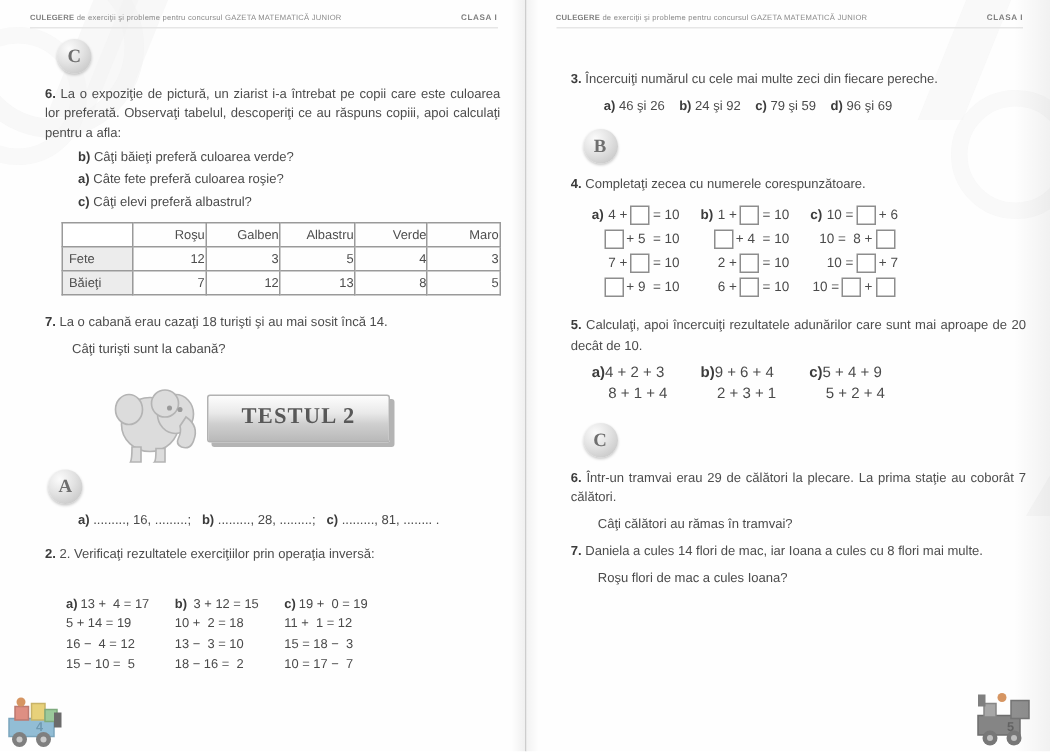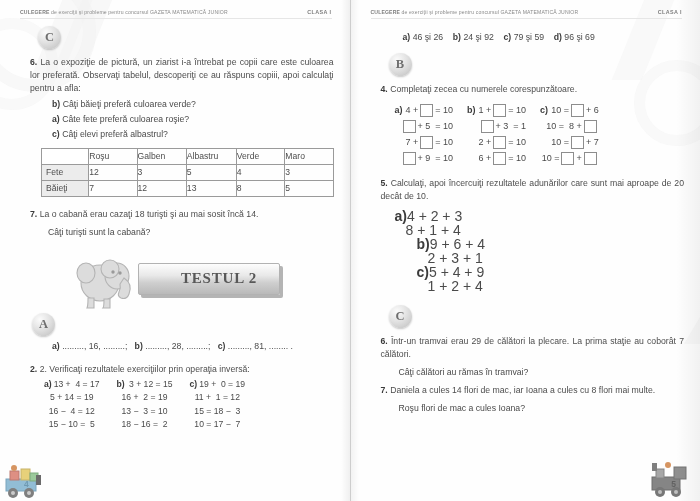--- a/index.html
+++ b/index.html
@@ -47,59 +47,59 @@
   .prob{margin-top:7px;font-size:8.7px;line-height:13.2px;color:#4d4d4d;}
   .prob .num{font-weight:bold;color:#3b3b3b;}
   .prob.just{text-align:justify;}
   .sub{margin-left:22px;font-size:8.7px;line-height:13px;margin-top:2px;}
   .sub .lab{font-weight:bold;color:#3b3b3b;}
   .q-indent{margin-left:18px;margin-top:6px;font-size:8.7px;}
 
   
   table.colors{border-collapse:collapse;margin-top:7px;margin-left:11px;font-size:8.6px;}
   table.colors td,table.colors th{
-    border:1px solid #9a9a9a;text-align:left;font-weight:normal;color:#4d4d4d;
+    border:1px solid #9a9a9a;text-align:right;font-weight:normal;color:#4d4d4d;
     padding:1.5px 0;height:12px;
   }
   table.colors th{width:52px;}
   table.colors .rowhead{width:46px;text-align:left;padding-left:4px;background:#ececec;}
   table.colors .corner{background:#ffffff;border:1px solid #9a9a9a;}
 
   
   .testwrap{position:relative;height:58px;margin-top:14px;}
   .plaque{
     position:absolute;left:108px;top:12px;width:120px;height:30px;
     background:linear-gradient(180deg,#fdfdfd 0%,#e9e9e9 38%,#cfcfcf 62%,#b9b9b9 100%);
     border:1px solid #b2b2b2;border-radius:2px;
     box-shadow:3px 3px 0 rgba(90,90,90,.45);
-    display:flex;align-items:center;justify-content:center;padding-left:20px;
+    display:flex;align-items:center;justify-content:center;
   }
   .plaque span{
     font-family:"Liberation Serif", serif;font-weight:bold;font-size:15px;
     color:#585858;letter-spacing:.8px;
   }
 
   
-  .eqcols{display:flex;margin-top:2px;margin-left:14px;font-size:8.6px;line-height:13.4px;}
+  .eqcols{display:flex;margin-top:20px;margin-left:14px;font-size:8.6px;line-height:13.4px;}
   .eqcol{width:auto;}
   .eqcol+.eqcol{margin-left:17px;}
   .eqcol .lab{font-weight:bold;color:#3b3b3b;margin-right:2px;}
-  .eqrow{white-space:pre;text-align:center;}
+  .eqrow{white-space:pre;text-align:left;}
   .eqrow.first{text-align:left;}
 
   
   .boxcols{display:flex;margin-top:6px;margin-left:14px;font-size:9px;line-height:16px;}
   .boxcol+.boxcol{margin-left:14px;}
   .boxrow{display:flex;align-items:center;white-space:pre;justify-content:flex-end;}
   .boxrow .lab{font-weight:bold;color:#3b3b3b;margin-right:3px;}
   .emptybox{
     display:inline-block;width:11px;height:11px;border:1.2px solid #8d8d8d;
     margin:0 2px;vertical-align:-1px;background:#fff;
   }
-  .sumcols{display:flex;margin-top:5px;margin-left:14px;font-size:14px;line-height:14px;flex-direction:column;}
+  .sumcols{display:flex;margin-top:5px;margin-left:14px;font-size:10px;line-height:14px;}
   .sumcol+.sumcol{margin-left:22px;}
   .sumcol .lab{font-weight:bold;color:#3b3b3b;}
   .sumrow{white-space:pre;}
   .sumrow.ind{padding-left:11px;}
 
   
   .pagenum{position:absolute;bottom:12px;font-size:8.5px;color:#6e6e6e;font-weight:bold;}
   .pagenum.l{left:24px;}
   .pagenum.r{right:24px;}
   .train{position:absolute;bottom:2px;}
@@ -240,21 +240,21 @@
 
       <div class="eqcols">
         <div class="eqcol">
           <div class="eqrow first"><span class="lab">a)</span><span>13 +  4 = 17</span></div>
           <div class="eqrow">5 + 14 = 19</div>
           <div class="eqrow">16 −  4 = 12</div>
           <div class="eqrow">15 − 10 =  5</div>
         </div>
         <div class="eqcol">
           <div class="eqrow first"><span class="lab">b)</span><span> 3 + 12 = 15</span></div>
-          <div class="eqrow">16 +  2 = 19</div>
+          <div class="eqrow">10 +  2 = 18</div>
           <div class="eqrow">13 −  3 = 10</div>
           <div class="eqrow">18 − 16 =  2</div>
         </div>
         <div class="eqcol">
           <div class="eqrow first"><span class="lab">c)</span><span>19 +  0 = 19</span></div>
           <div class="eqrow">11 +  1 = 12</div>
           <div class="eqrow">15 = 18 −  3</div>
           <div class="eqrow">10 = 17 −  7</div>
         </div>
       </div>
@@ -287,20 +287,24 @@
       <div class="h-left">
         <b>CULEGERE</b>
         <span>de exerciţii şi probleme pentru concursul GAZETA MATEMATICĂ JUNIOR</span>
       </div>
       <div class="h-right">CLASA I</div>
     </div>
     <div class="rule"></div>
 
     <div class="content">
 
+      <div class="prob just" style="margin-top:20px;">
+        <span class="num">3.</span>
+        <span>Încercuiţi numărul cu cele mai multe zeci din fiecare pereche.</span>
+      </div>
       <div class="sub" style="margin-top:5px;">
         <span class="lab">a)</span>
         <span>46 şi 26</span>
         &nbsp;&nbsp;
         <span class="lab">b)</span>
         <span>24 şi 92</span>
         &nbsp;&nbsp;
         <span class="lab">c)</span>
         <span>79 şi 59</span>
         &nbsp;&nbsp;
@@ -319,21 +323,21 @@
 
       <div class="boxcols">
         <div class="boxcol">
           <div class="boxrow"><span class="lab">a)</span><span>4 +</span><span class="emptybox"></span><span>= 10</span></div>
           <div class="boxrow"><span></span><span class="emptybox"></span><span>+ 5  = 10</span></div>
           <div class="boxrow"><span>7 +</span><span class="emptybox"></span><span>= 10</span></div>
           <div class="boxrow"><span></span><span class="emptybox"></span><span>+ 9  = 10</span></div>
         </div>
         <div class="boxcol">
           <div class="boxrow"><span class="lab">b)</span><span>1 +</span><span class="emptybox"></span><span>= 10</span></div>
-          <div class="boxrow"><span></span><span class="emptybox"></span><span>+ 3  = 1</span></div>
+          <div class="boxrow"><span></span><span class="emptybox"></span><span>+ 4  = 10</span></div>
           <div class="boxrow"><span>2 +</span><span class="emptybox"></span><span>= 10</span></div>
           <div class="boxrow"><span>6 +</span><span class="emptybox"></span><span>= 10</span></div>
         </div>
         <div class="boxcol">
           <div class="boxrow"><span class="lab">c)</span><span>10 =</span><span class="emptybox"></span><span>+ 6</span></div>
           <div class="boxrow"><span>10 =  8 +</span><span class="emptybox"></span><span></span></div>
           <div class="boxrow"><span>10 =</span><span class="emptybox"></span><span>+ 7</span></div>
           <div class="boxrow"><span>10 =</span><span class="emptybox"></span><span>+</span><span class="emptybox"></span></div>
         </div>
       </div>
@@ -347,21 +351,21 @@
         <div class="sumcol">
           <div class="sumrow"><span class="lab">a)</span><span>4 + 2 + 3</span></div>
           <div class="sumrow ind">8 + 1 + 4</div>
         </div>
         <div class="sumcol">
           <div class="sumrow"><span class="lab">b)</span><span>9 + 6 + 4</span></div>
           <div class="sumrow ind">2 + 3 + 1</div>
         </div>
         <div class="sumcol">
           <div class="sumrow"><span class="lab">c)</span><span>5 + 4 + 9</span></div>
-          <div class="sumrow ind">1 + 2 + 4</div>
+          <div class="sumrow ind">5 + 2 + 4</div>
         </div>
       </div>
 
       <div style="margin-left:8px;margin-top:12px;">
         <div class="badge">C</div>
       </div>
 
       <div class="prob just">
         <span class="num">6.</span>
         <span>Într-un tramvai erau 29 de călători la plecare. La prima staţie au coborât 7 călători.</span>

